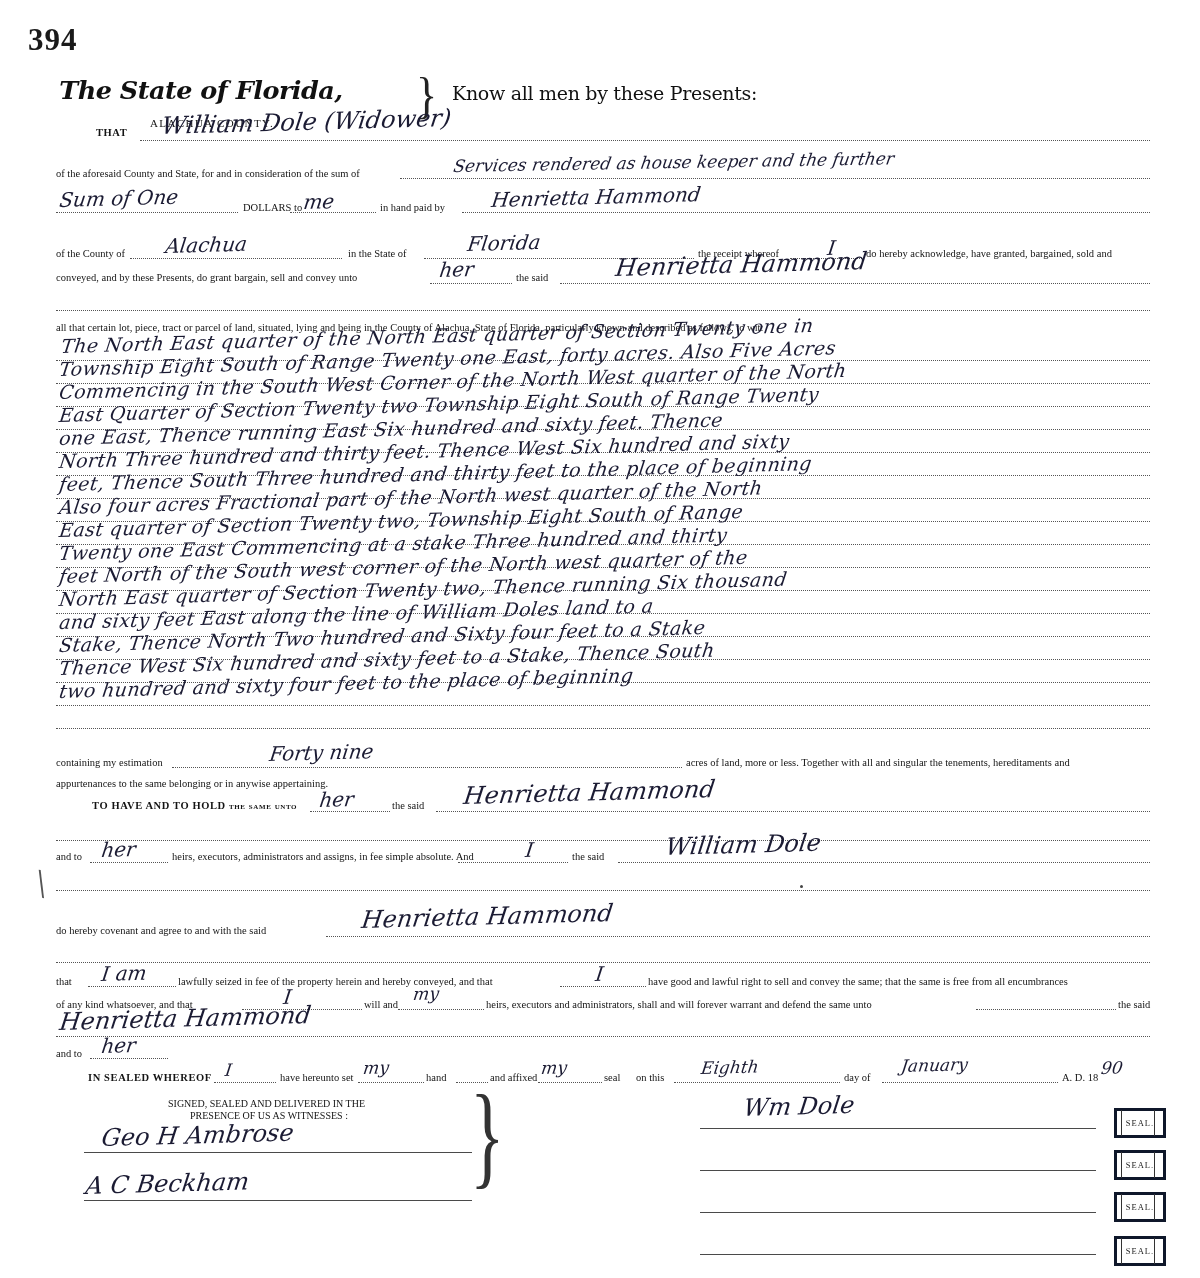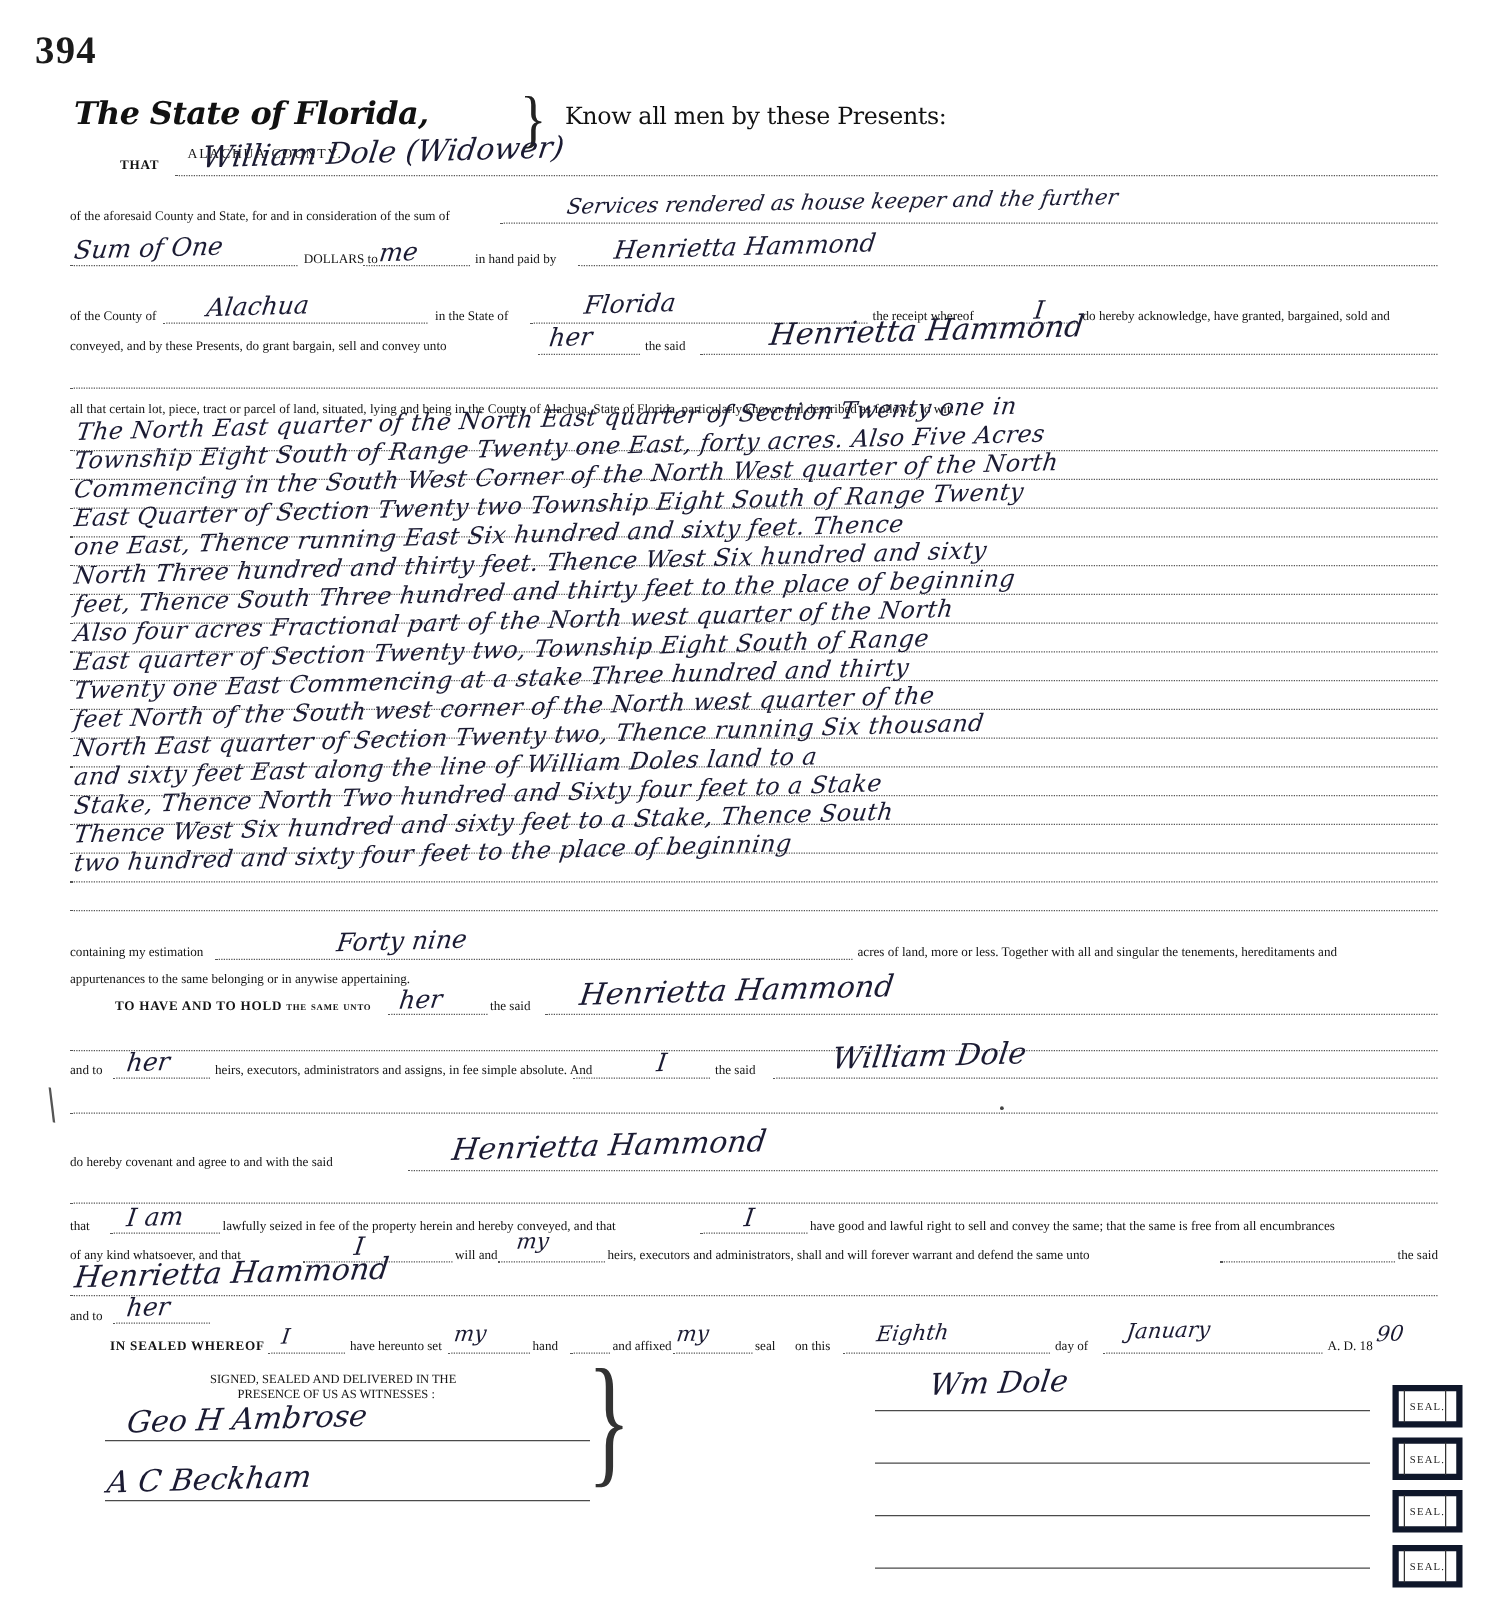--- a/index.html
+++ b/index.html
@@ -116,21 +116,21 @@
     letter-spacing: .4px;
   }
   .slant { transform: rotate(-1.6deg) skewX(-9deg); }
   .slant2 { transform: rotate(-1deg) skewX(-10deg); }
 
   
   .seal {
     position: absolute;
     width: 46px;
     height: 24px;
-    border: 5px solid #0f172a;
+    border: 3px solid #0f172a;
     font-family: "Liberation Serif", serif;
     font-size: 8.5px;
     letter-spacing: 1px;
     display: flex;
     align-items: center;
     justify-content: center;
     color: #222;
     background: #fff;
   }
   .seal::before, .seal::after {

